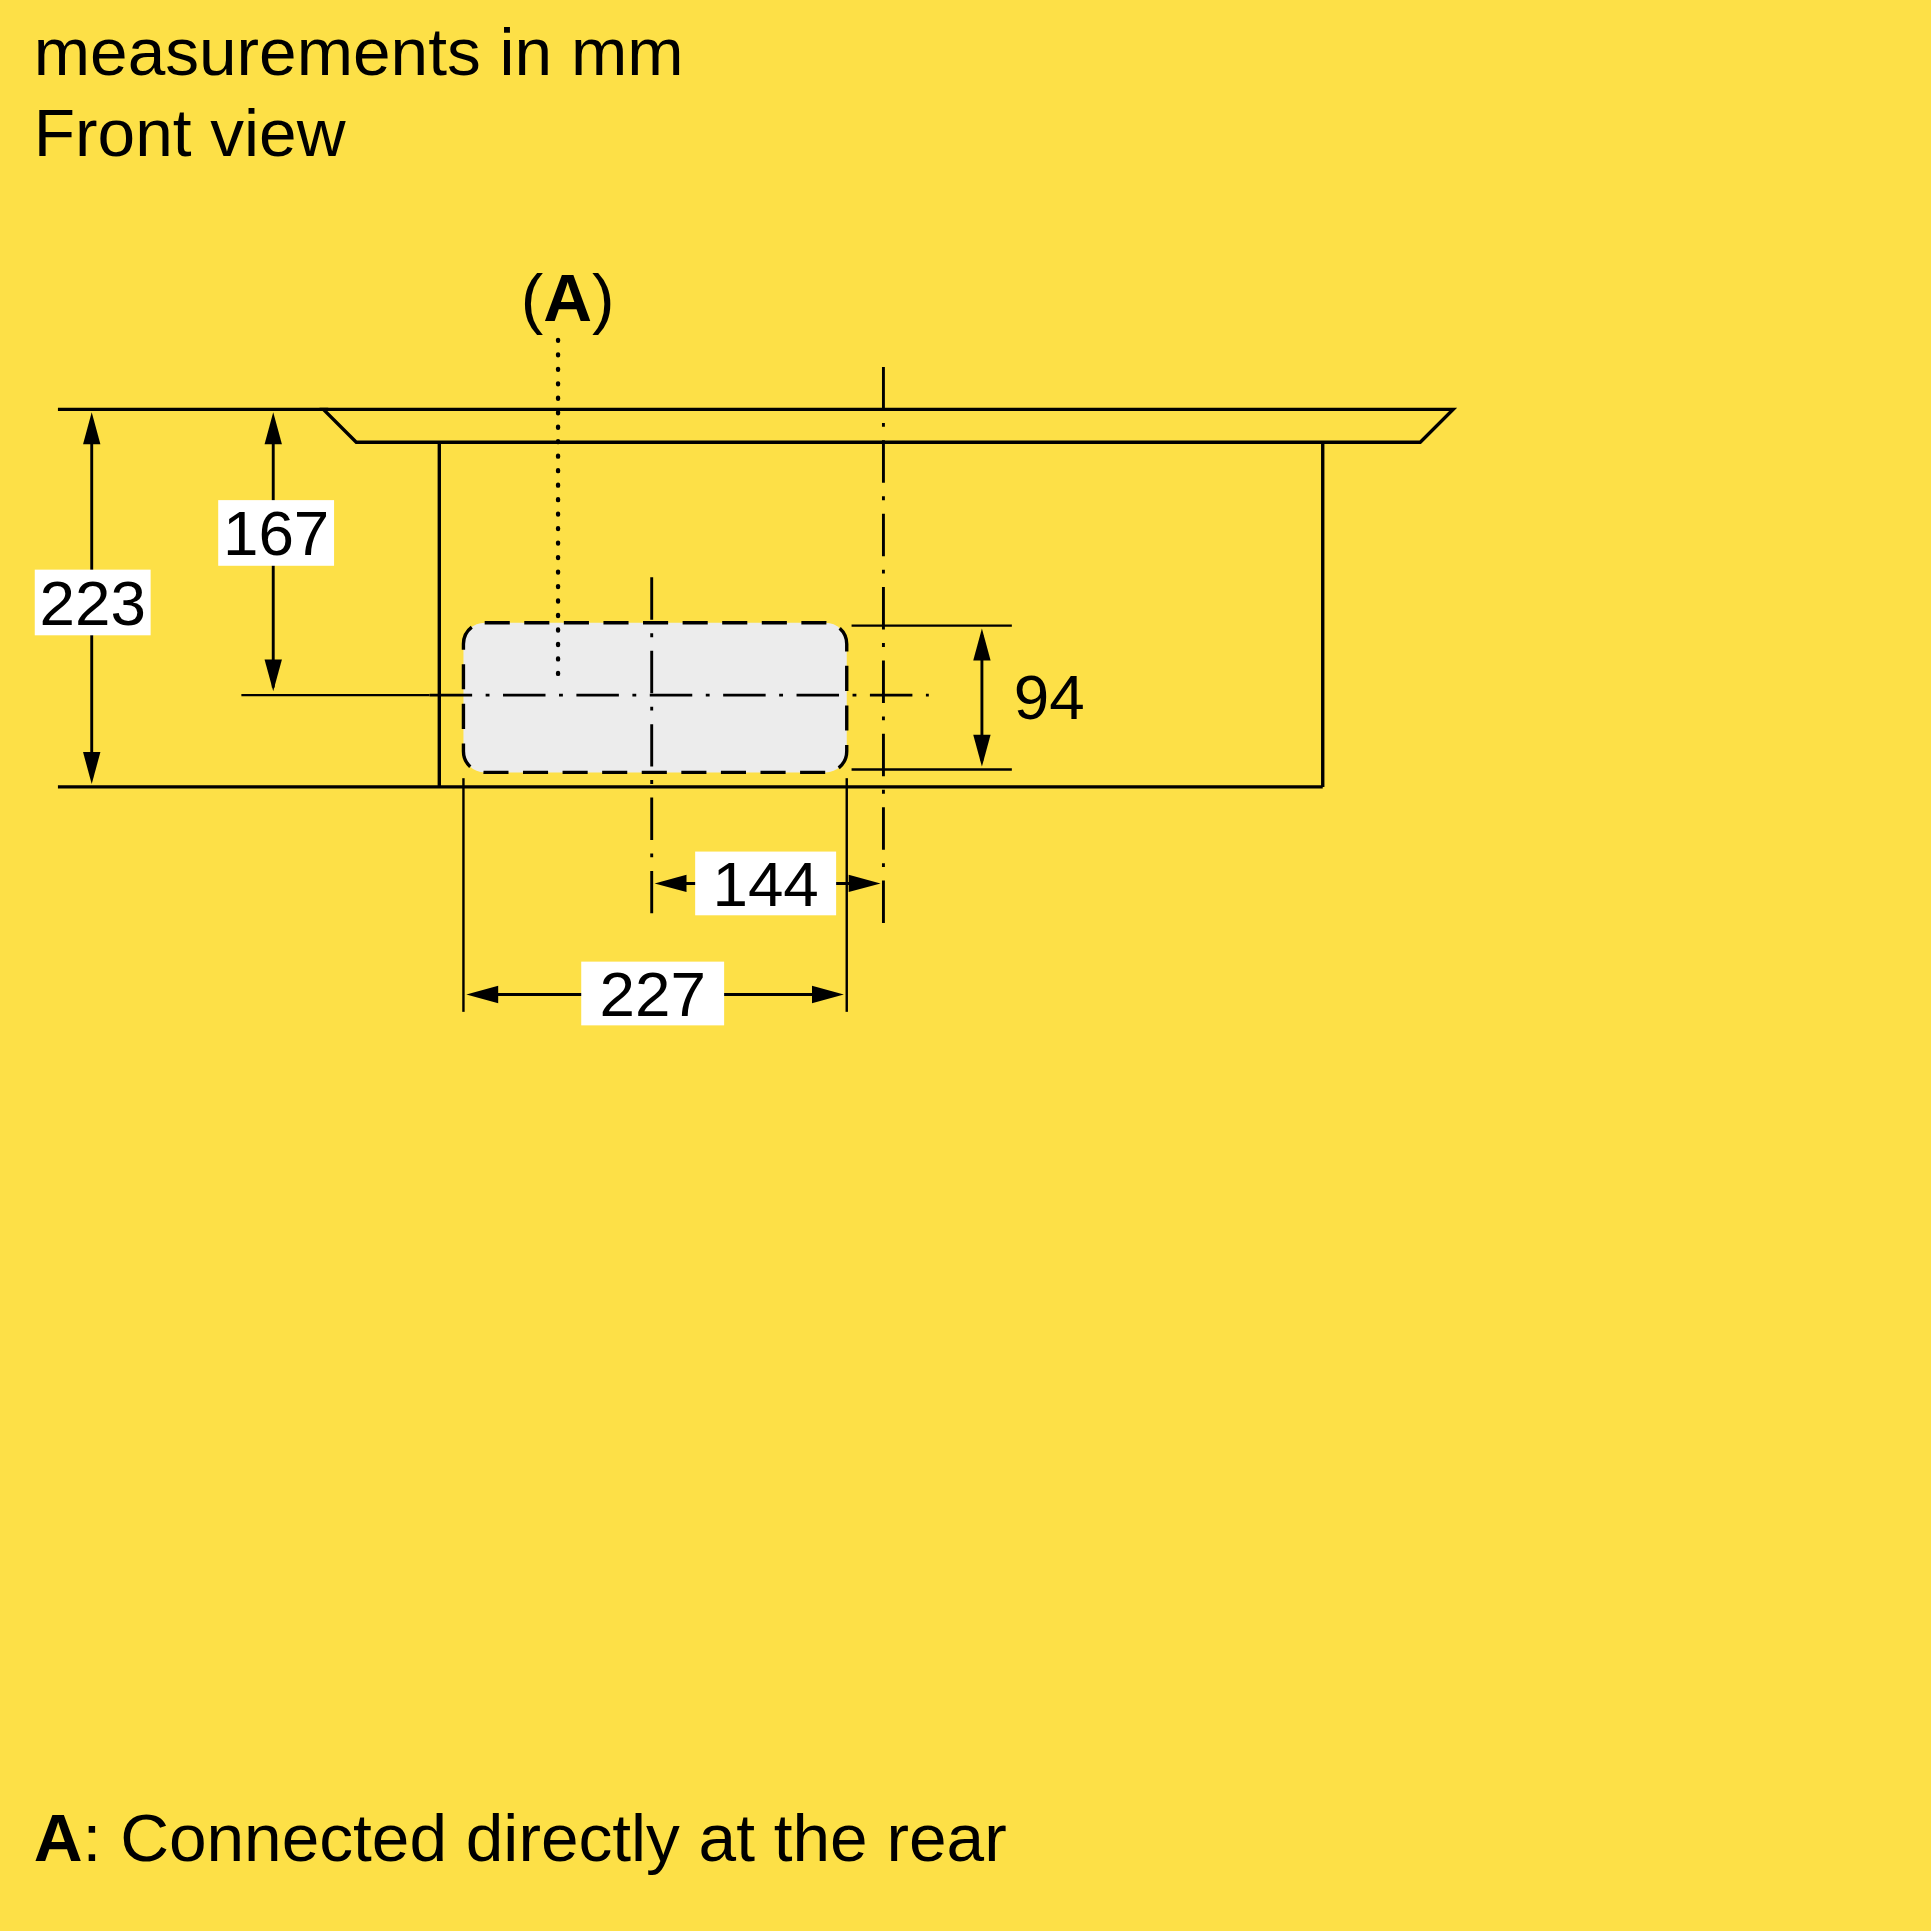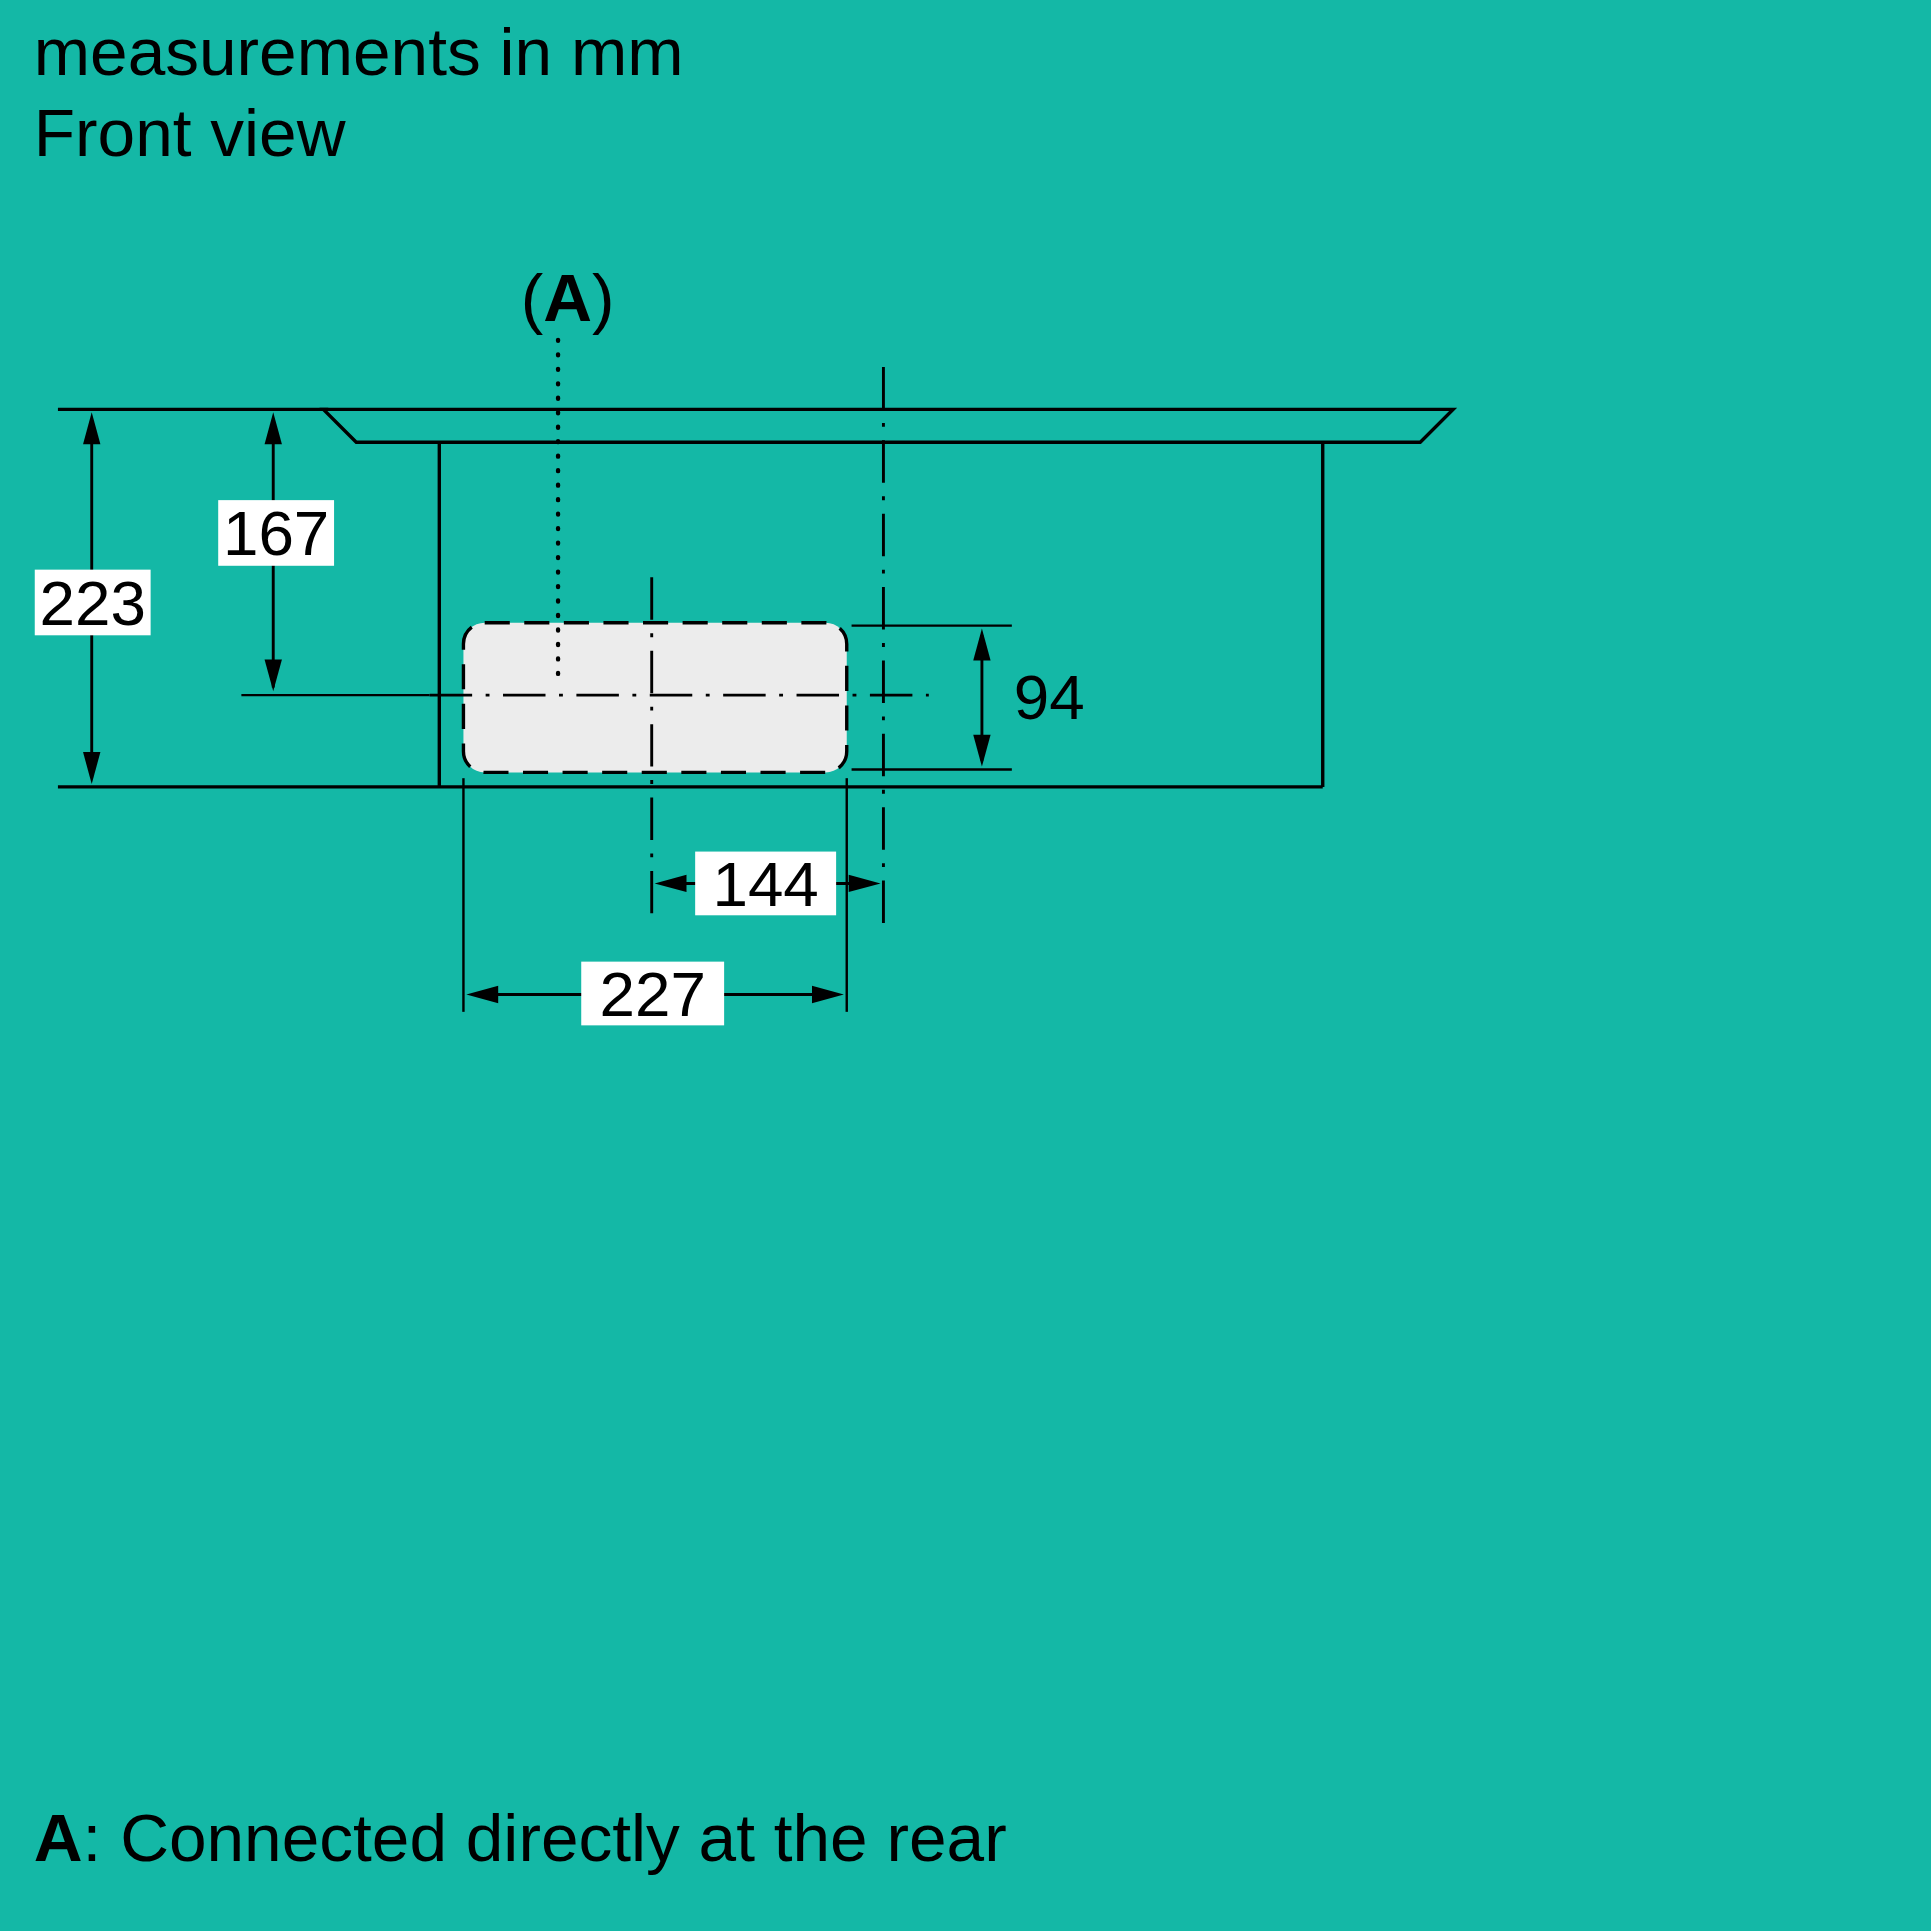--- a/index.html
+++ b/index.html
@@ -1,16 +1,16 @@
 <!DOCTYPE html>
 <html><head>
 <meta charset="utf-8">
 <style>
   html,body{margin:0;padding:0;background:#ffffff;}
-  .page{position:relative;width:1931px;height:1931px;background:#14b8a6;overflow:hidden;}
+  .page{position:relative;width:1931px;height:1931px;background:#fde047;overflow:hidden;}
   svg{display:block;}
   .t   {font-family:"Liberation Sans",sans-serif;font-size:70px;fill:#000;}
   .dim {font-family:"Liberation Sans",sans-serif;font-size:66px;fill:#000;}
   .fnote{font-family:"Liberation Sans",sans-serif;font-size:70px;fill:#000;}
   .bold{font-weight:bold;}
   .ln    {stroke:#000;stroke-width:3.5;fill:none;}
   .dimln {stroke:#000;stroke-width:3;fill:none;}
   .thin  {stroke:#000;stroke-width:2.5;fill:none;}
   .cline {stroke:#000;stroke-width:3;fill:none;stroke-dasharray:44 14 4 14;}
   .dotted{stroke:#000;stroke-width:4.5;fill:none;stroke-dasharray:1 14;stroke-linecap:round;}

